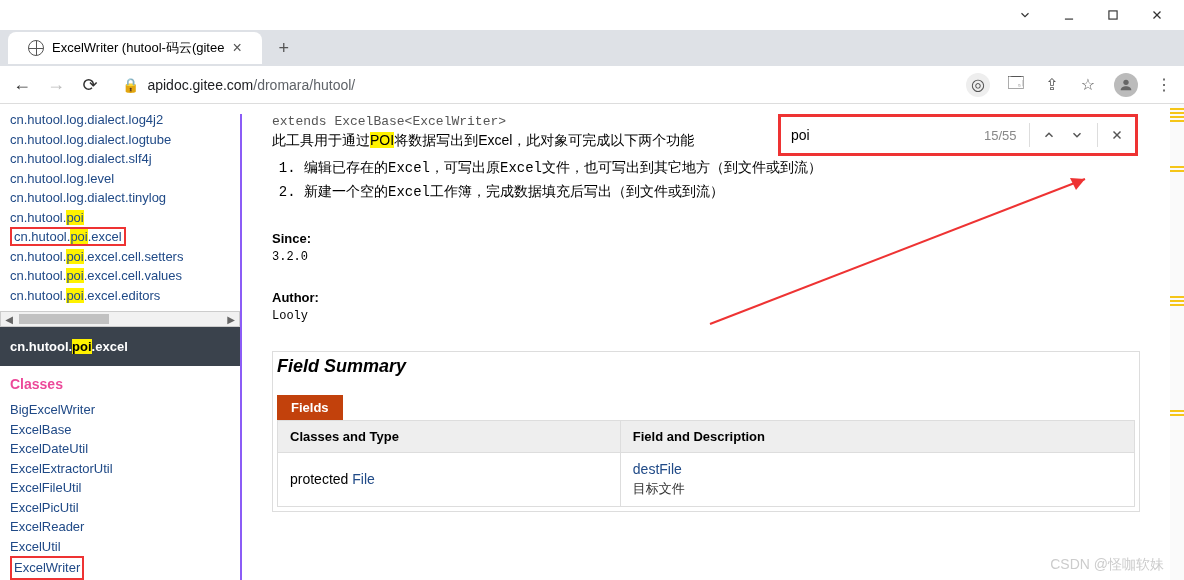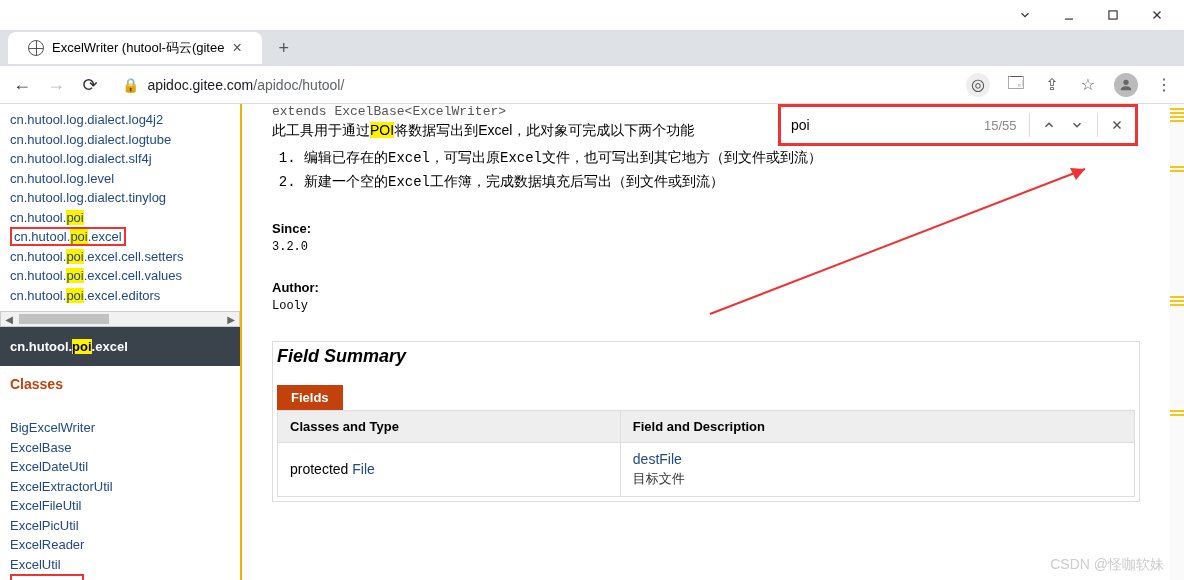--- a/index.html
+++ b/index.html
@@ -36,25 +36,25 @@
     .pkg-item .hl { background: #fff200; }
     .pkg-boxed { border: 2px solid #e33; padding: 0 2px; }
     .sb-hscroll { height: 16px; background: #f1f1f1; border: 1px solid #ccc; display: flex; align-items: center; }
     .sb-hscroll .thumb { width: 90px; height: 10px; background: #c1c1c1; margin-left: 2px; }
     .sb-hscroll .arr { width: 16px; text-align: center; color: #666; font-size: 10px; }
     
     .current-pkg { background: #3a424c; color: #fff; padding: 12px 10px; font-weight: bold; }
     .current-pkg .hl { background: #fff200; color: #000; }
     
     .classes-panel { background: #fff; padding: 10px; flex: 1; overflow: hidden; }
-    .classes-title { font-weight: bold; margin-bottom: 26px; color: #c2410c; font-size: 14px; }
+    .classes-title { font-weight: bold; margin-bottom: 8px; color: #ec4899; font-size: 14px; }
     .class-item { color: #204a87; line-height: 1.5; cursor: pointer; }
     .class-boxed { display: inline-block; border: 2px solid #e33; padding: 0 2px; }
     
-    .main { flex: 1; background: #fff; padding: 0 30px; overflow: hidden; position: relative; border-left: 2px solid #eab308; }
+    .main { flex: 1; background: #fff; padding: 0 30px; overflow: hidden; position: relative; border-left: 2px solid #8b5cf6; margin-top: 10px; }
     .code-line { font-family: "Courier New", monospace; color: #555; font-size: 13px; }
     .desc-title { margin-top: 18px; font-size: 14px; }
     .desc-text { font-size: 14px; line-height: 1.6; }
     .desc-text .hl { background: #fff200; }
     .ol-list { margin: 6px 0 0 32px; font-size: 14px; line-height: 1.7; }
     .ol-list li { font-family: "Courier New", monospace; }
     .section-label { font-weight: bold; margin-top: 26px; font-size: 13px; }
     .section-value { font-family: "Courier New", monospace; margin-top: 4px; font-size: 12px; }
     
     .field-summary { border: 1px solid #ddd; margin-top: 28px; padding: 4px; }
@@ -106,21 +106,21 @@
   <div class="new-tab">+</div>
 </div>
 
 <div class="address-bar">
   <div class="nav-btn">←</div>
   <div class="nav-btn disabled">→</div>
   <div class="nav-btn">⟳</div>
   <div class="url-area">
     <span class="lock">🔒</span>
     <span class="url-text">
-      <span class="url-domain">apidoc.gitee.com</span><span class="url-path">/apidoc/hutool/</span>
+      <span class="url-domain">apidoc.gitee.com</span><span class="url-path">/dromara/hutool/</span>
     </span>
   </div>
   <div class="tool-icons">
     <div class="tool-icon" style="background:#eee;border-radius:50%;width:24px;height:24px;">◎</div>
     <div class="tool-icon">🗔</div>
     <div class="tool-icon">⇪</div>
     <div class="tool-icon">☆</div>
     <div class="avatar">
         <svg width="16" height="16" viewBox="0 0 24 24" fill="#666">
           <circle cx="12" cy="8" r="4"></circle>

